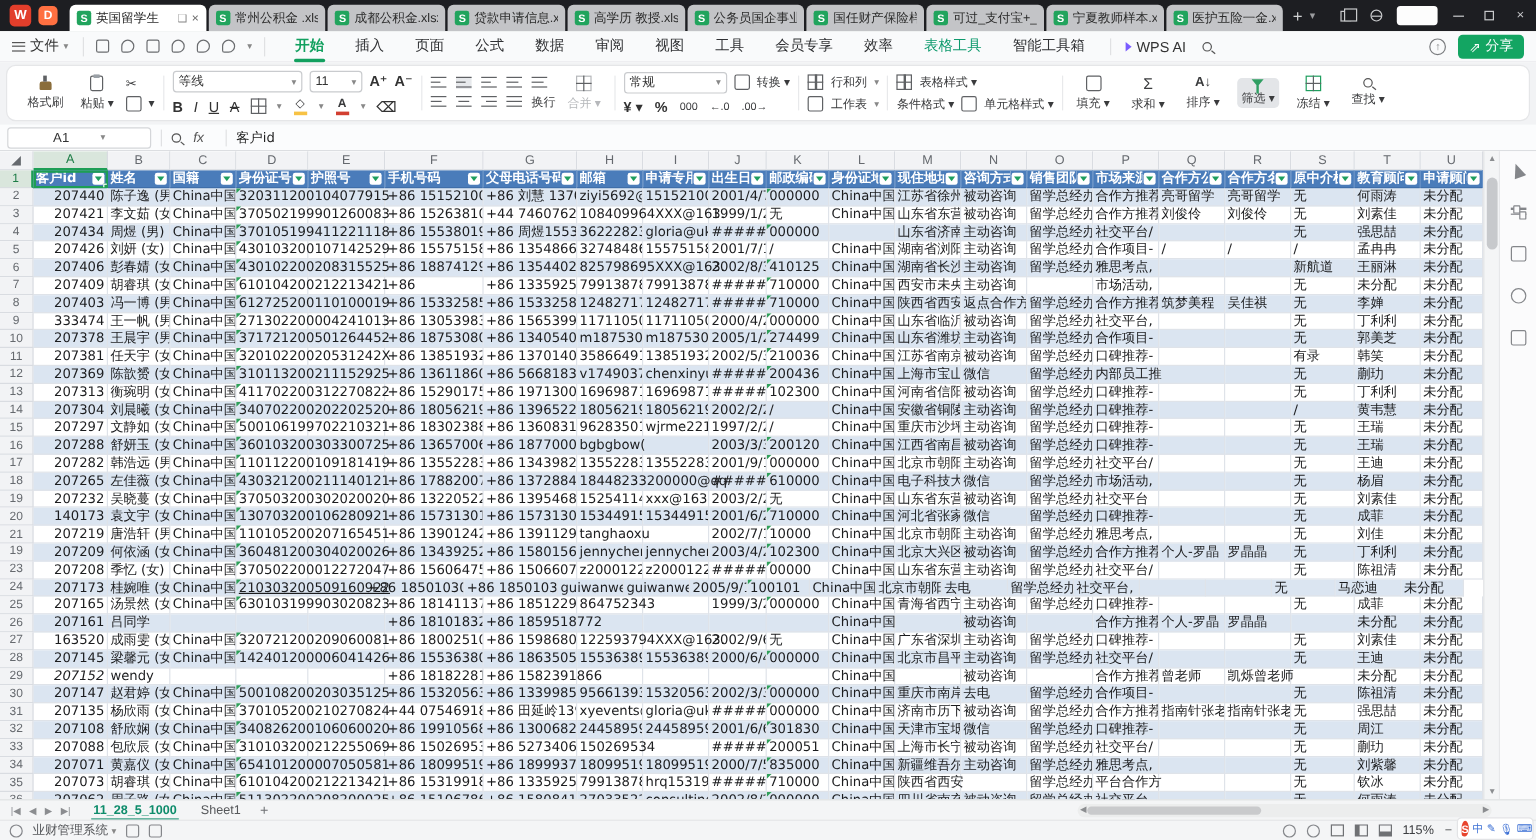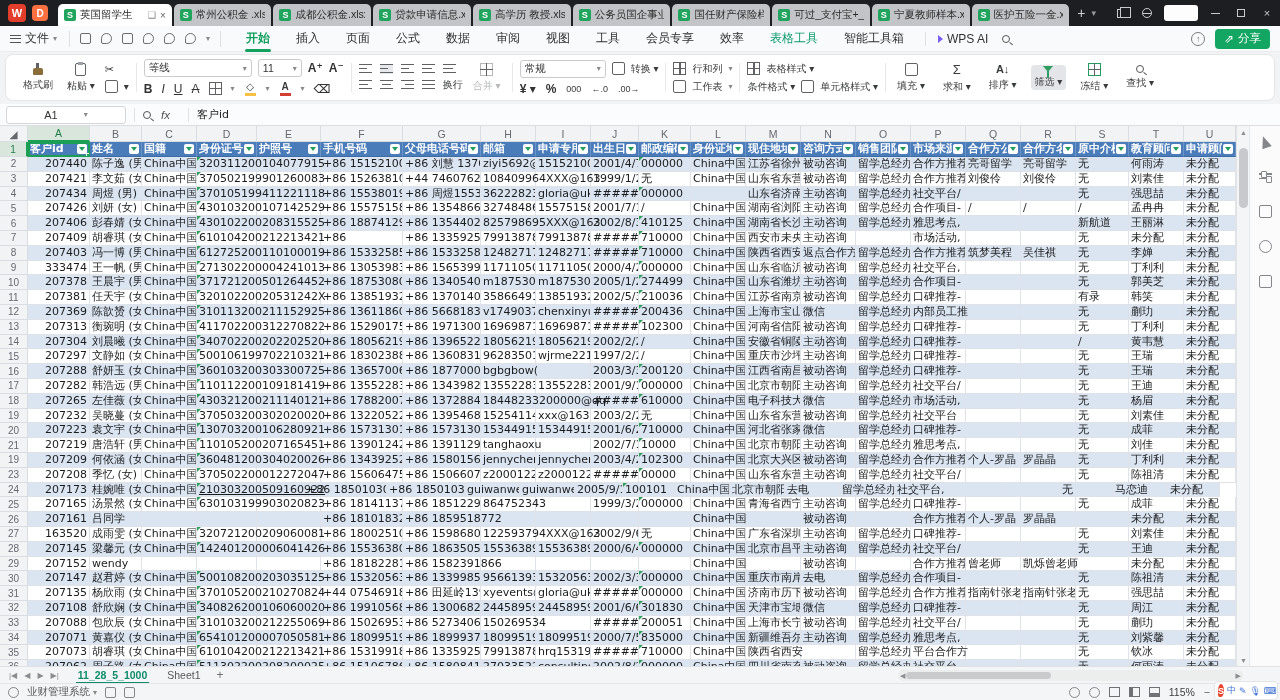--- a/index.html
+++ b/index.html
@@ -1093,21 +1093,21 @@
         <div class="cell" style="width: 55px;">留学总经办</div>
         <div class="cell spill" style="width: 55px;">社交平台</div>
         <div class="cell" style="width: 55px;"></div>
         <div class="cell" style="width: 55px;"></div>
         <div class="cell" style="width: 53px;">无</div>
         <div class="cell" style="width: 55px;">刘素佳</div>
         <div class="cell" style="width: 52px;">未分配</div>
       </div>
       <div class="grow">
         <div class="gut">20</div>
-        <div class="cell band r" style="width: 62px;">207223</div>
+        <div class="cell band r" style="width: 62px;">140173</div>
         <div class="cell band" style="width: 52px;">袁文宇 (女</div>
         <div class="cell band" style="width: 55px;">China中国</div>
         <div class="cell band spill" style="width: 60px;">130703200106280921<div class="tri"></div></div>
         <div class="cell band" style="width: 64px;"></div>
         <div class="cell band" style="width: 82px;">+86 15731301</div>
         <div class="cell band" style="width: 78px;">+86 1573130169</div>
         <div class="cell band" style="width: 55px;">153449155</div>
         <div class="cell band" style="width: 55px;">153449155</div>
         <div class="cell band r" style="width: 48px;">2001/6/28</div>
         <div class="cell band" style="width: 52px;">710000<div class="tri"></div></div>
@@ -1309,21 +1309,21 @@
         <div class="cell band" style="width: 55px;">留学总经办</div>
         <div class="cell band spill" style="width: 55px;">社交平台/</div>
         <div class="cell band" style="width: 55px;"></div>
         <div class="cell band" style="width: 55px;"></div>
         <div class="cell band" style="width: 53px;">无</div>
         <div class="cell band" style="width: 55px;">王迪</div>
         <div class="cell band" style="width: 52px;">未分配</div>
       </div>
       <div class="grow">
         <div class="gut">29</div>
-        <div class="cell r" style="width: 62px;">207152</div>
+        <div class="cell r" style="width: 62px; font-style: italic;">207152</div>
         <div class="cell spill" style="width: 52px;">wendy</div>
         <div class="cell" style="width: 55px;"></div>
         <div class="cell" style="width: 60px;"></div>
         <div class="cell" style="width: 64px;"></div>
         <div class="cell" style="width: 82px;">+86 18182281</div>
         <div class="cell spill" style="width: 78px;">+86 1582391866</div>
         <div class="cell" style="width: 55px;"></div>
         <div class="cell" style="width: 55px;"></div>
         <div class="cell r" style="width: 48px;"></div>
         <div class="cell" style="width: 52px;"></div>

